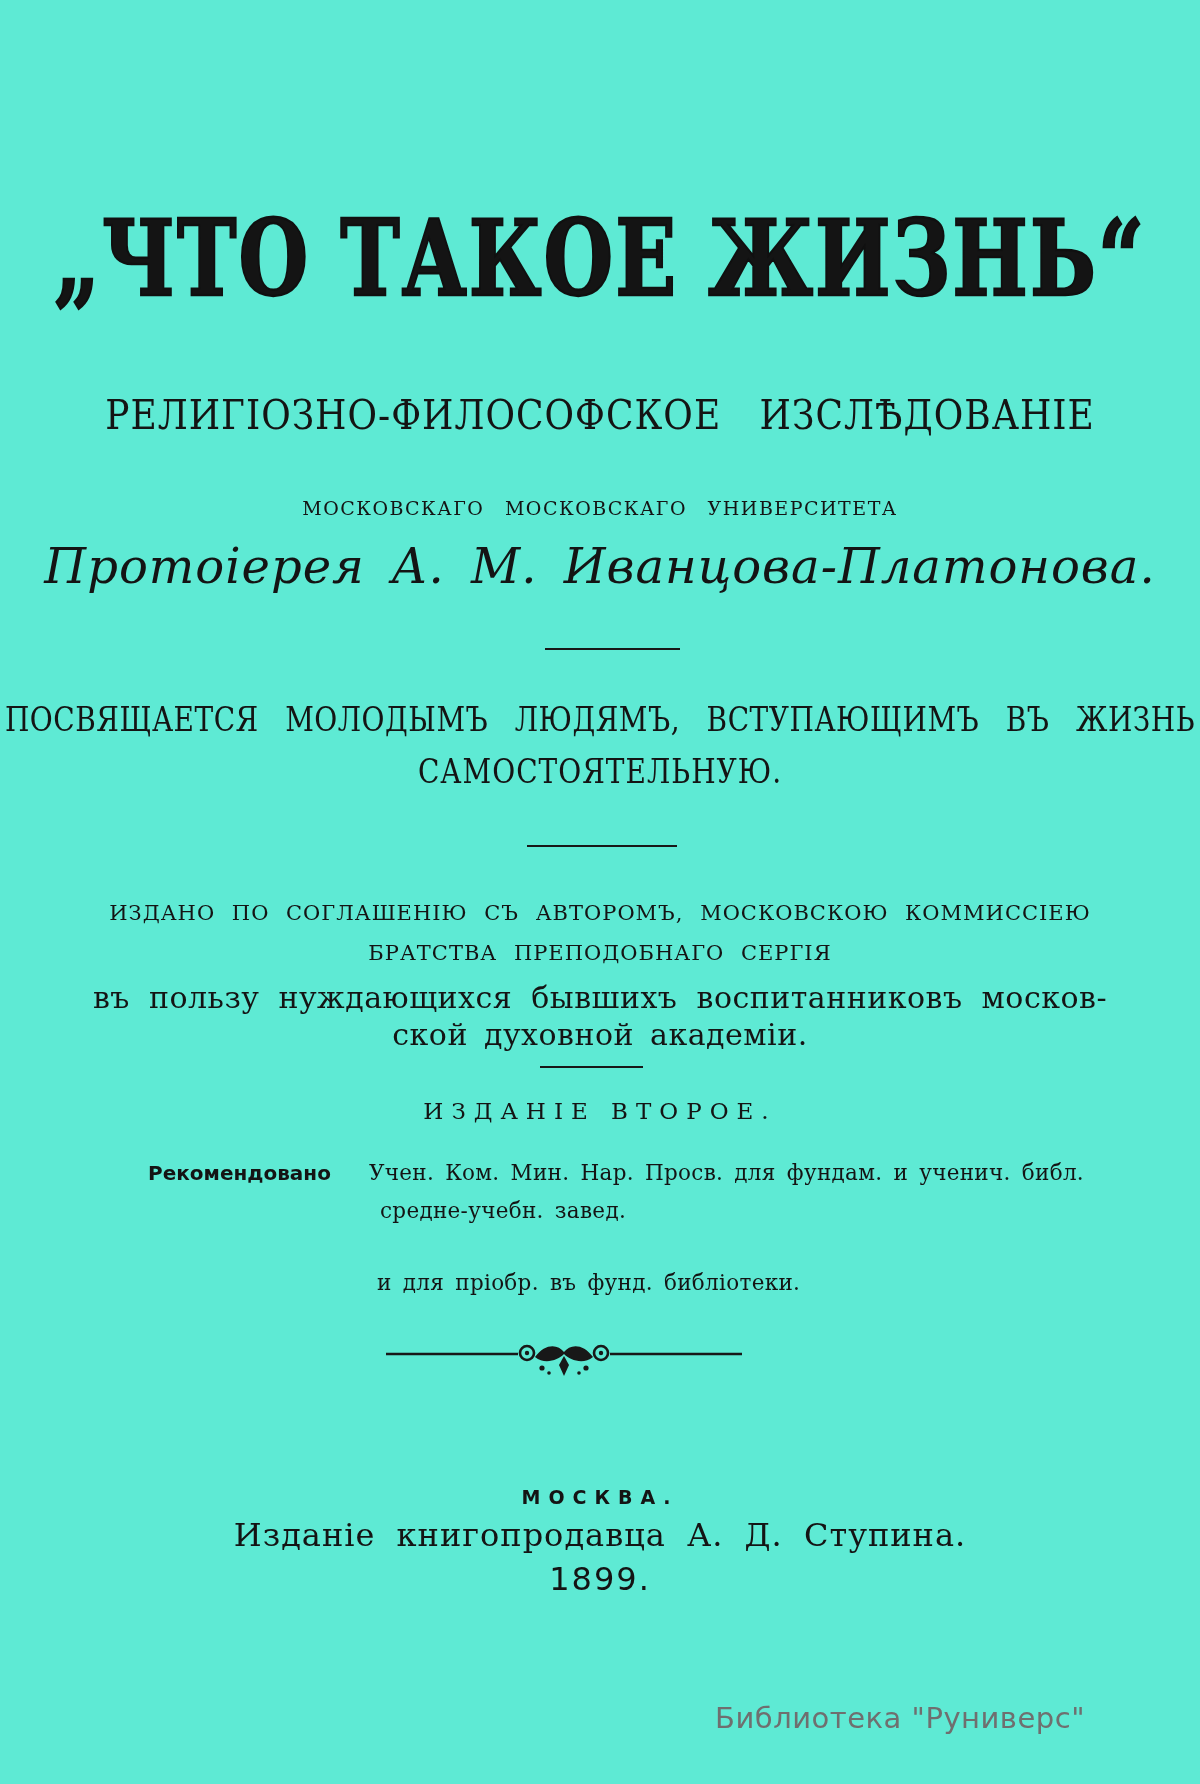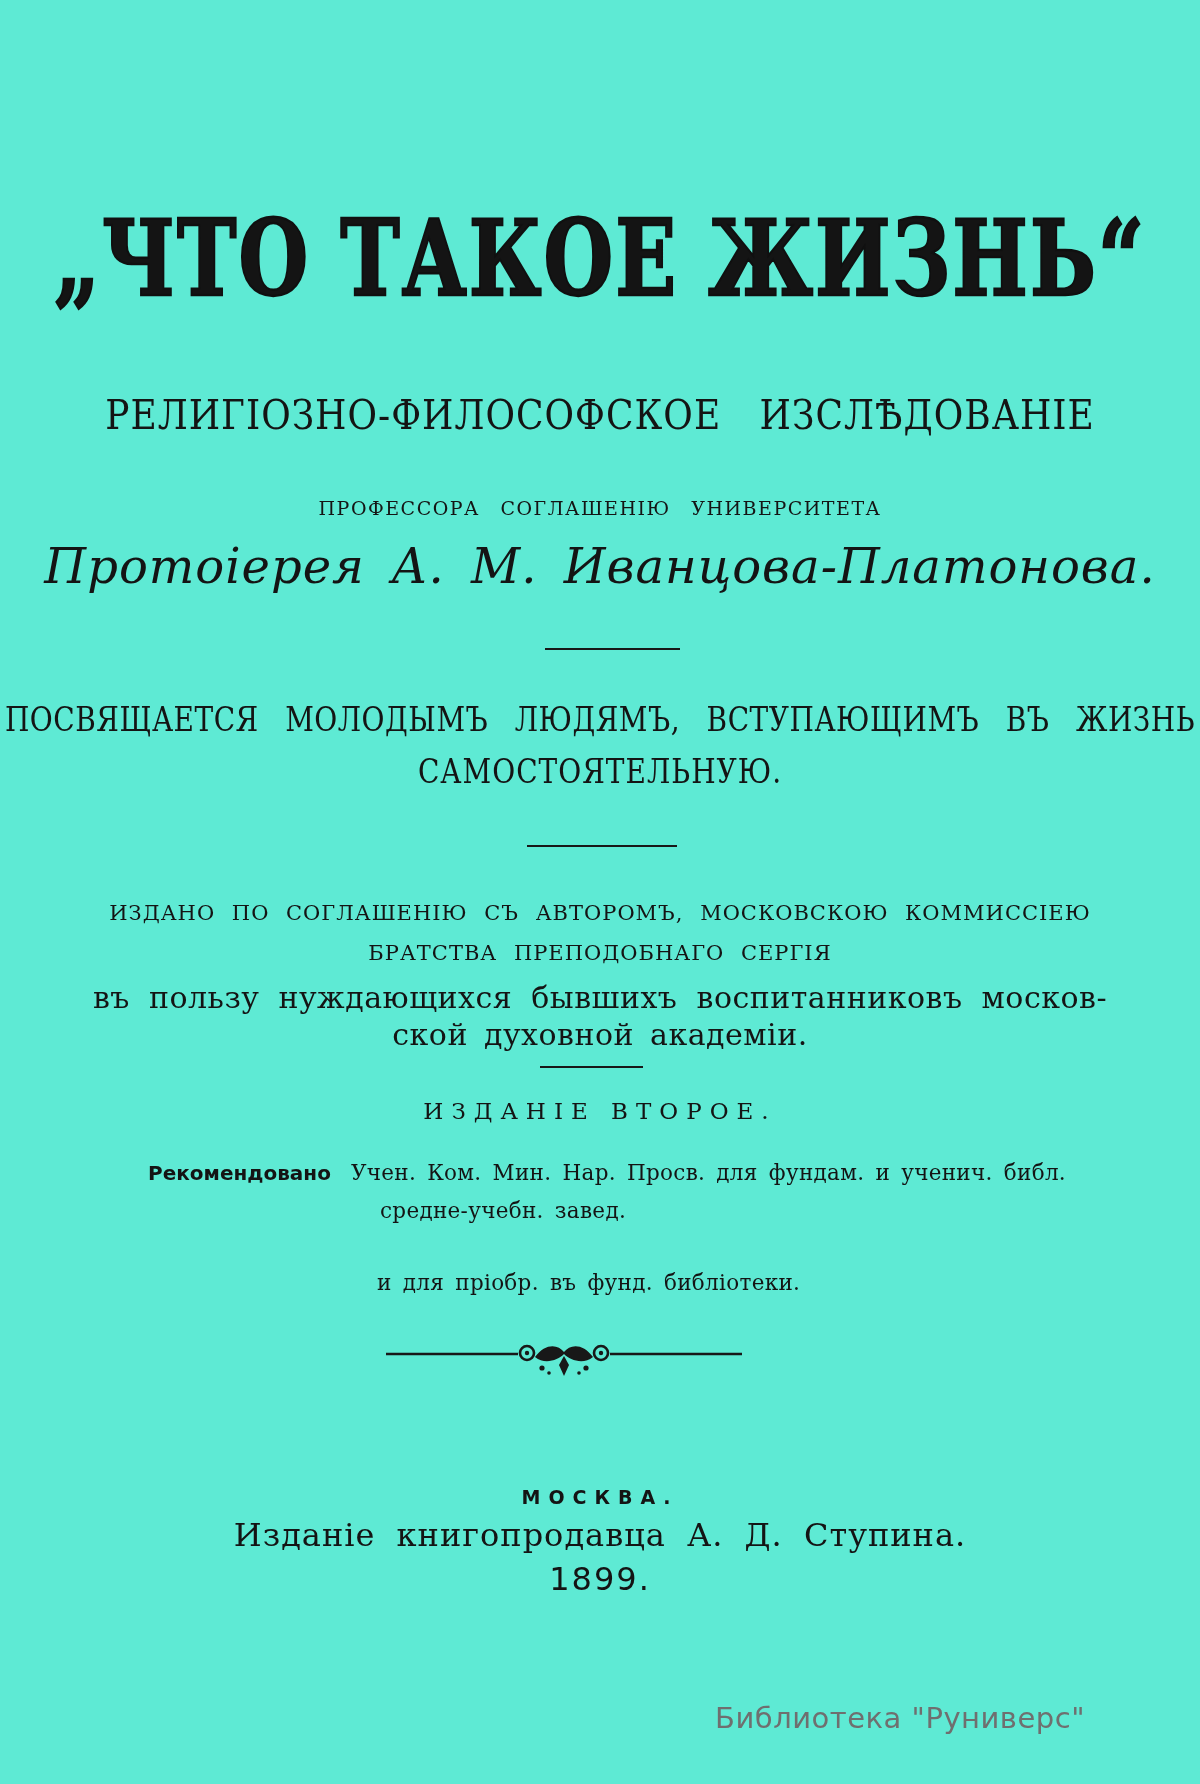--- a/index.html
+++ b/index.html
@@ -68,21 +68,21 @@
   .note2{top:941px;font-size:21px;letter-spacing:1px;word-spacing:9px;}
   .benefit1{top:980px;font-size:30px;word-spacing:9px;letter-spacing:0.5px;}
   .benefit2{top:1017px;font-size:30px;word-spacing:6px;letter-spacing:0.5px;}
   
   .edition{top:1098px;font-size:23px;letter-spacing:8px;}
   
   .rec{position:absolute;font-size:21.5px;white-space:nowrap;letter-spacing:0.3px;word-spacing:4px;}
   .rec-label{
     font-family:"DejaVu Sans", sans-serif;
     font-weight:700;font-size:20px;letter-spacing:0;
-    margin-right:20px;
+    margin-right:38px;
   }
   .rec1{top:1160px;left:148px;}
   .rec2{top:1198px;left:380px;}
   .rec3{top:1234px;left:331px;}
   .rec4{top:1270px;left:377px;}
   
   .ornament{position:absolute;top:1340px;left:386px;width:356px;height:40px;}
   
   .city{
     top:1486px;
@@ -104,21 +104,21 @@
 </style>
 </head>
 <body>
 
 <div class="page">
 
   <div class="line title">„ЧТО ТАКОЕ ЖИЗНЬ“</div>
 
   <div class="line subtitle">РЕЛИГІОЗНО-ФИЛОСОФСКОЕ ИЗСЛѢДОВАНІЕ</div>
 
-  <div class="line author-role">ПРОФЕССОРА СОГЛАШЕНІЮ УНИВЕРСИТЕТА</div>
+  <div class="line author-role">МОСКОВСКАГО МОСКОВСКАГО УНИВЕРСИТЕТА</div>
   <div class="line author-name">Протоіерея А. М. Иванцова-Платонова.</div>
 
   <div class="rule rule1"></div>
 
   <div class="line dedication1">ПОСВЯЩАЕТСЯ МОЛОДЫМЪ ЛЮДЯМЪ, ВСТУПАЮЩИМЪ ВЪ ЖИЗНЬ</div>
   <div class="line dedication2">САМОСТОЯТЕЛЬНУЮ.</div>
 
   <div class="rule rule2"></div>
 
   <div class="line note1">ИЗДАНО ПО СОГЛАШЕНІЮ СЪ АВТОРОМЪ, МОСКОВСКОЮ КОММИССІЕЮ</div>

